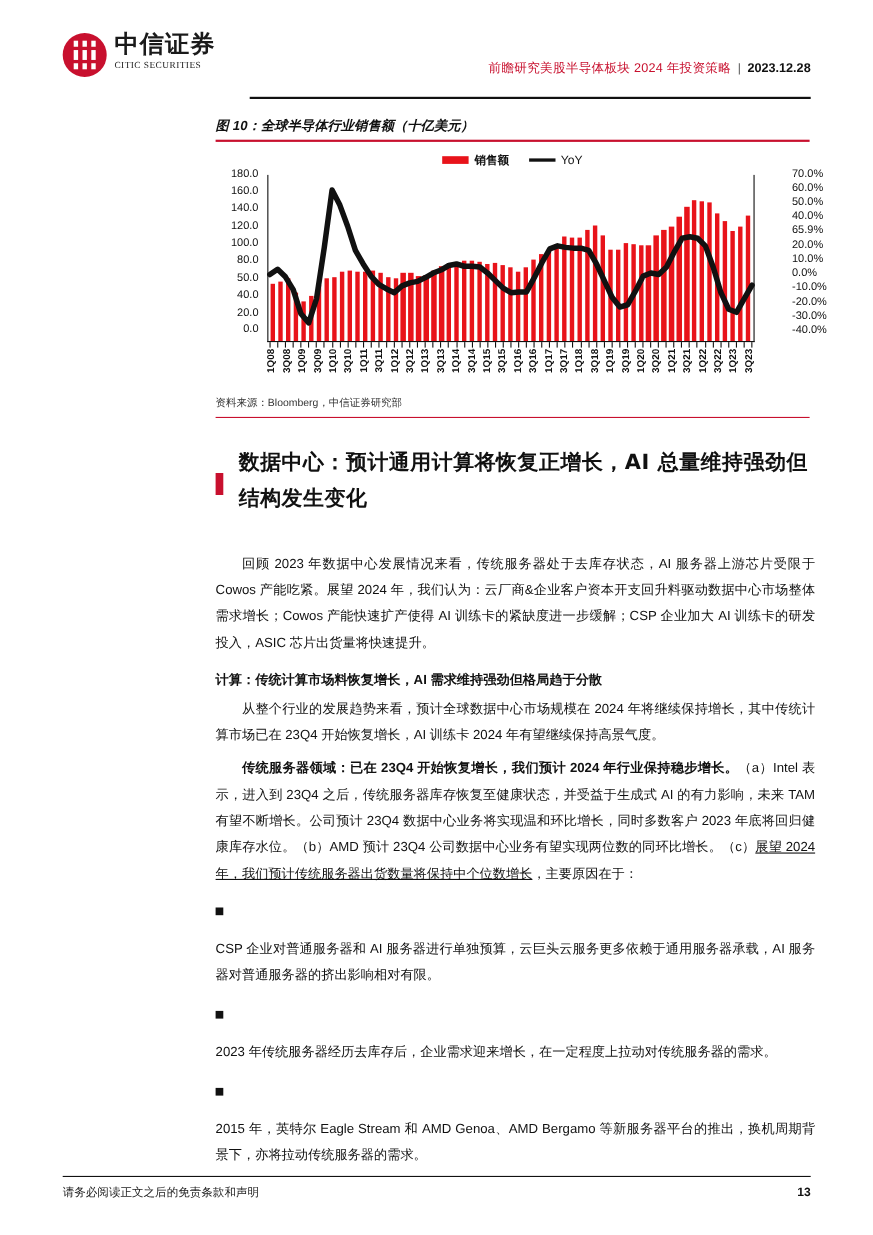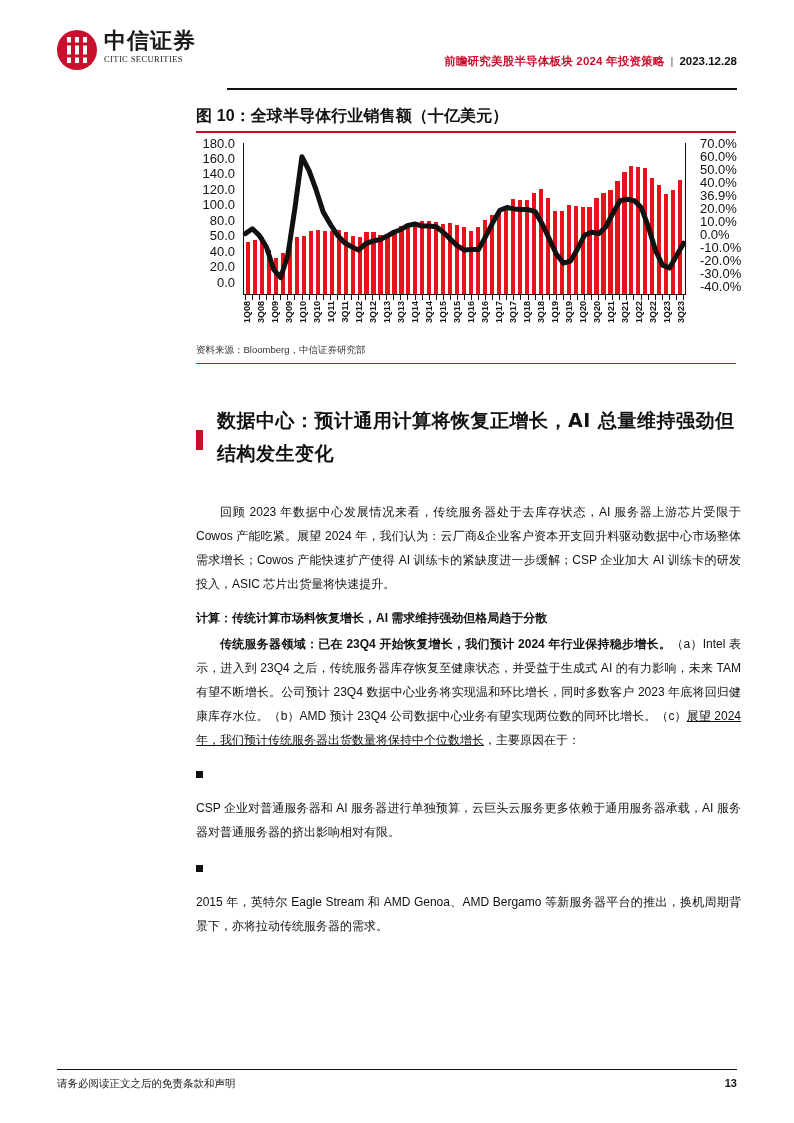--- a/index.html
+++ b/index.html
@@ -82,21 +82,21 @@
     right: 0;
     top: 26px;
     display: flex;
     align-items: baseline;
     gap: 6px;
     white-space: nowrap;
   }
   .header-title {
     color: #C8102E;
     font-size: 11.5px;
-    font-weight: bold;
+    font-weight: normal;
     letter-spacing: 0.2px;
   }
   .header-sep { color: #555; font-size: 11px; }
   .header-date {
     color: #111;
     font-size: 11.5px;
     font-weight: bold;
   }
   .header-rule {
     position: absolute;
@@ -108,25 +108,26 @@
   }
 
   
   .figure-block {
     position: absolute;
     left: 196px;
     top: 106px;
     width: 540px;
   }
   .fig-caption {
-    font-size: 16px;
+    font-size: 12px;
     color: #111;
     font-weight: bold;
     padding-bottom: 4px;
     letter-spacing: 0.1px;
+    font-style: italic;
   }
   .fig-rule-top { height: 1.6px; background: #C8102E; }
   .fig-body {
     border-bottom: 1.2px solid #C8102E;
     padding: 10px 0 6px 0;
   }
 
   
   .legend {
     display: flex;
@@ -152,25 +153,26 @@
     top: 0;
     width: 42px;
     height: 152px;
     display: flex;
     flex-direction: column;
     justify-content: space-between;
   }
   .axis-labels.left { left: 0; align-items: flex-end; }
   .axis-labels.right { right: 0; align-items: flex-start; }
   .axis-tick-label {
-    font-size: 13px;
+    font-size: 10px;
     color: #111;
     line-height: 1;
     transform: translateY(-50%);
     white-space: nowrap;
+    margin-left: 20px;
   }
   .axis-labels.left .axis-tick-label { padding-right: 5px; }
   .axis-labels.right .axis-tick-label { padding-left: 8px; }
 
   .plot {
     position: absolute;
     left: 45px;
     right: 48px;
     top: 0;
     height: 152px;
@@ -356,40 +358,50 @@
   </div>
   <div class="header-rule"></div>
 </div>
 
 <div class="figure-block">
   <div class="fig-caption">图 10：全球半导体行业销售额（十亿美元）</div>
   <div class="fig-rule-top"></div>
 
   <div class="fig-body">
 
+    <div class="legend">
+      <div class="legend-item">
+        <span class="legend-swatch-bar"></span>
+        <span class="legend-label">销售额</span>
+      </div>
+      <div class="legend-item">
+        <span class="legend-swatch-line"></span>
+        <span class="legend-label latin">YoY</span>
+      </div>
+    </div>
 
     <div class="chart-area">
       <div class="axis-labels left" id="y-left-axis">
           <div class="axis-tick-label">180.0</div>
           <div class="axis-tick-label">160.0</div>
           <div class="axis-tick-label">140.0</div>
           <div class="axis-tick-label">120.0</div>
           <div class="axis-tick-label">100.0</div>
           <div class="axis-tick-label">80.0</div>
           <div class="axis-tick-label">50.0</div>
           <div class="axis-tick-label">40.0</div>
           <div class="axis-tick-label">20.0</div>
           <div class="axis-tick-label">0.0</div>
         </div>
       <div class="axis-labels right" id="y-right-axis">
           <div class="axis-tick-label">70.0%</div>
           <div class="axis-tick-label">60.0%</div>
           <div class="axis-tick-label">50.0%</div>
           <div class="axis-tick-label">40.0%</div>
-          <div class="axis-tick-label">36.9%</div>
+          <div class="axis-tick-label">65.9%</div>
           <div class="axis-tick-label">20.0%</div>
           <div class="axis-tick-label">10.0%</div>
           <div class="axis-tick-label">0.0%</div>
           <div class="axis-tick-label">-10.0%</div>
           <div class="axis-tick-label">-20.0%</div>
           <div class="axis-tick-label">-30.0%</div>
           <div class="axis-tick-label">-40.0%</div>
         </div>
 
       <div class="plot">
@@ -667,32 +679,37 @@
   <div class="heading-bar"></div>
   <div class="heading-text">数据中心：预计通用计算将恢复正增长，AI 总量维持强劲但结构发生变化</div>
 </div>
 
 <div class="content">
 
   <p class="para indent">回顾 2023 年数据中心发展情况来看，传统服务器处于去库存状态，AI 服务器上游芯片受限于 Cowos 产能吃紧。展望 2024 年，我们认为：云厂商&amp;企业客户资本开支回升料驱动数据中心市场整体需求增长；Cowos 产能快速扩产使得 AI 训练卡的紧缺度进一步缓解；CSP 企业加大 AI 训练卡的研发投入，ASIC 芯片出货量将快速提升。</p>
 
   <div class="subhead">计算：传统计算市场料恢复增长，AI 需求维持强劲但格局趋于分散</div>
 
+  <p class="para indent">从整个行业的发展趋势来看，预计全球数据中心市场规模在 2024 年将继续保持增长，其中传统计算市场已在 23Q4 开始恢复增长，AI 训练卡 2024 年有望继续保持高景气度。</p>
 
   <p class="para indent">
     <span class="b">传统服务器领域：已在 23Q4 开始恢复增长，我们预计 2024 年行业保持稳步增长。</span><span>（a）Intel 表示，进入到 23Q4 之后，传统服务器库存恢复至健康状态，并受益于生成式 AI 的有力影响，未来 TAM 有望不断增长。公司预计 23Q4 数据中心业务将实现温和环比增长，同时多数客户 2023 年底将回归健康库存水位。（b）AMD 预计 23Q4 公司数据中心业务有望实现两位数的同环比增长。（c）</span><span class="u">展望 2024 年，我们预计传统服务器出货数量将保持中个位数增长</span><span>，主要原因在于：</span>
   </p>
 
   <ul class="bullets" id="bullet-list">
       <li class="bullet">
         <span class="bullet-marker"></span>
         <span class="bullet-text">CSP 企业对普通服务器和 AI 服务器进行单独预算，云巨头云服务更多依赖于通用服务器承载，AI 服务器对普通服务器的挤出影响相对有限。</span>
       </li>
       <li class="bullet">
         <span class="bullet-marker"></span>
+        <span class="bullet-text">2023 年传统服务器经历去库存后，企业需求迎来增长，在一定程度上拉动对传统服务器的需求。</span>
+      </li>
+      <li class="bullet">
+        <span class="bullet-marker"></span>
         <span class="bullet-text">2015 年，英特尔 Eagle Stream 和 AMD Genoa、AMD Bergamo 等新服务器平台的推出，换机周期背景下，亦将拉动传统服务器的需求。</span>
       </li>
     </ul>
 </div>
 
 <div class="page-footer">
   <div class="footer-rule"></div>
   <div class="footer-row">
     <span class="footer-note">请务必阅读正文之后的免责条款和声明</span>
     <span class="footer-page">13</span>

